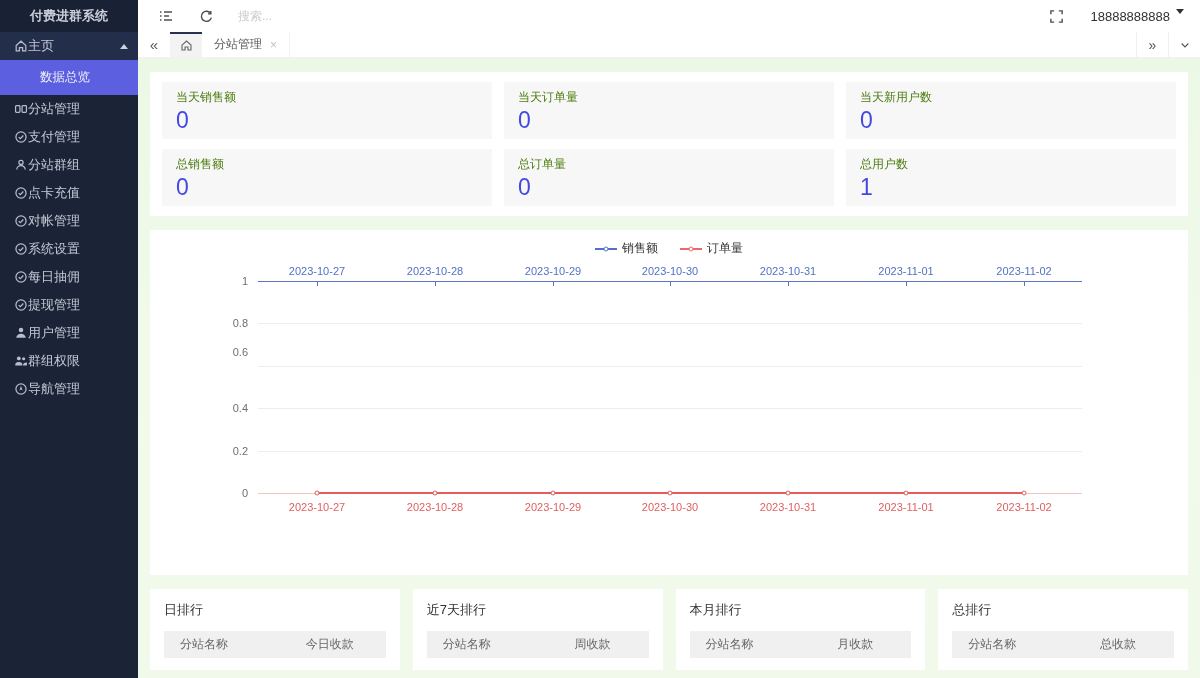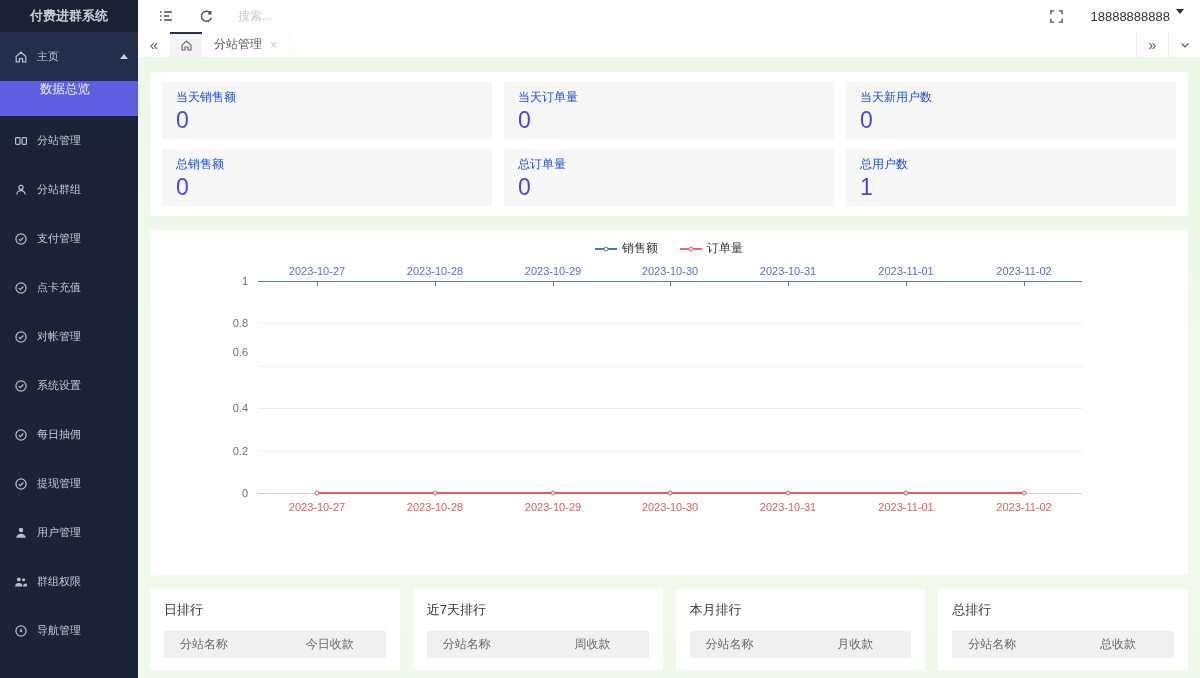--- a/index.html
+++ b/index.html
@@ -3,27 +3,27 @@
 <meta charset="utf-8">
 <style>
   * { margin:0; padding:0; box-sizing:border-box; }
   html,body { width:1200px; height:678px; overflow:hidden;
     font-family:"Liberation Sans","DejaVu Sans",sans-serif; background:#fff; }
   .app { display:flex; width:1200px; height:678px; }
 
   
   .sidebar { width:138px; background:#1b2437; color:#c3c8d4; flex-shrink:0; display:flex; flex-direction:column; }
   .logo { height:32px; line-height:32px; text-align:center; font-size:13px; font-weight:bold; color:#c9ced9; background:#192134; }
-  .menu-item { height:49px; display:flex; align-items:center; padding:0 10px 0 13px; gap:9px; font-size:11px; cursor:pointer; }
+  .menu-item { height:28px; display:flex; align-items:center; padding:0 10px 0 13px; font-size:13px; cursor:pointer; }
   .menu-item.home { background:#232e4a; }
   .menu-item .ic { width:15px; height:15px; display:inline-flex; align-items:center; justify-content:center; flex-shrink:0; }
   .menu-item svg { stroke:#b7bdca; fill:none; stroke-width:1.4; }
   .menu-item svg .fill { fill:#b7bdca; stroke:none; }
   .caret-up { margin-left:auto; width:0; height:0; border-left:4px solid transparent; border-right:4px solid transparent; border-bottom:5px solid #cdd2dd; }
-  .submenu-item { height:35px; display:flex; align-items:flex-start; padding-left:40px; font-size:12.5px; cursor:pointer; }
+  .submenu-item { height:35px; display:flex; align-items:center; padding-left:40px; font-size:12.5px; cursor:pointer; }
   .submenu-item.active { background:#5b5fe0; color:#f2f3fa; }
 
   
   .main { flex:1; display:flex; flex-direction:column; min-width:0; }
 
   
   .topbar { height:32px; background:#fff; display:flex; align-items:center; padding:0 16px 0 20px; gap:24px; flex-shrink:0; }
   .tb-icon { width:16px; height:16px; display:inline-flex; align-items:center; justify-content:center; cursor:pointer; }
   .tb-icon svg { stroke:#4a4f56; fill:none; stroke-width:1.5; }
   .search-input { border:none; outline:none; font-size:12px; color:#404040; width:180px; }
@@ -43,21 +43,21 @@
   .tab-ctrl { width:32px; display:flex; align-items:center; justify-content:center; border-left:1px solid #f0f0f0; color:#555; font-size:14px; cursor:pointer; }
   .tab-ctrl svg { stroke:#555; fill:none; stroke-width:1.5; }
 
   
   .content { flex:1; background:linear-gradient(180deg,#ecf8e6 0%,#f2faec 60%,#f0f9ea 100%); padding:14px 12px; overflow:hidden; }
 
   
   .stats-panel { background:#fff; padding:10px 12px; }
   .stats-grid { display:grid; grid-template-columns:repeat(3,1fr); gap:10px 12px; }
   .stat-card { background:#f7f7f8; padding:7px 14px 6px; }
-  .stat-label { font-size:12px; color:#1d4ed8; }
+  .stat-label { font-size:12px; color:#4d7c0f; }
   .stat-value { font-size:23px; color:#4348e2; line-height:26px; margin-top:1px; }
 
   
   .chart-panel { background:#fff; height:345px; margin-top:14px; position:relative; }
   .legend { position:absolute; top:10px; left:0; width:100%; display:flex; justify-content:center; gap:22px; }
   .legend-item { display:flex; align-items:center; gap:5px; font-size:12px; color:#333; cursor:pointer; }
   .lg-marker { position:relative; width:22px; height:2px; background:currentColor; display:inline-block; }
   .lg-dot { position:absolute; left:50%; top:50%; transform:translate(-50%,-50%); width:5px; height:5px; border:1.5px solid currentColor; background:#fff; border-radius:50%; }
   .axis-blue { position:absolute; left:108px; top:51px; width:824px; height:1px; background:#5b74c4; }
   .xtick { position:absolute; top:52px; width:1px; height:4px; background:#5b74c4; }
@@ -105,35 +105,35 @@
             <rect x="1.8" y="4.2" width="5" height="7.6" rx="1"></rect>
             <rect x="9.2" y="4.2" width="5" height="7.6" rx="1"></rect>
           </svg>
       </span>
       <span>分站管理</span>
     </div>
 
     <div class="menu-item">
       <span class="ic">
         <svg width="14" height="14" viewBox="0 0 16 16">
+            <circle cx="8" cy="8" r="5.8"></circle>
+            <polyline points="5.4,8.1 7.2,9.9 10.7,6.3"></polyline>
+          </svg>
+      </span>
+      <span>支付管理</span>
+    </div>
+
+    <div class="menu-item">
+      <span class="ic">
+        <svg width="14" height="14" viewBox="0 0 16 16">
             <circle cx="8" cy="5" r="2.4"></circle>
             <path d="M3.2 13 a4.8 4.3 0 0 1 9.6 0"></path>
           </svg>
       </span>
       <span>分站群组</span>
-    </div>
-
-    <div class="menu-item">
-      <span class="ic">
-        <svg width="14" height="14" viewBox="0 0 16 16">
-            <circle cx="8" cy="8" r="5.8"></circle>
-            <polyline points="5.4,8.1 7.2,9.9 10.7,6.3"></polyline>
-          </svg>
-      </span>
-      <span>支付管理</span>
     </div>
 
     <div class="menu-item">
       <span class="ic">
         <svg width="14" height="14" viewBox="0 0 16 16">
             <circle cx="8" cy="8" r="5.8"></circle>
             <polyline points="5.4,8.1 7.2,9.9 10.7,6.3"></polyline>
           </svg>
       </span>
       <span>点卡充值</span>

